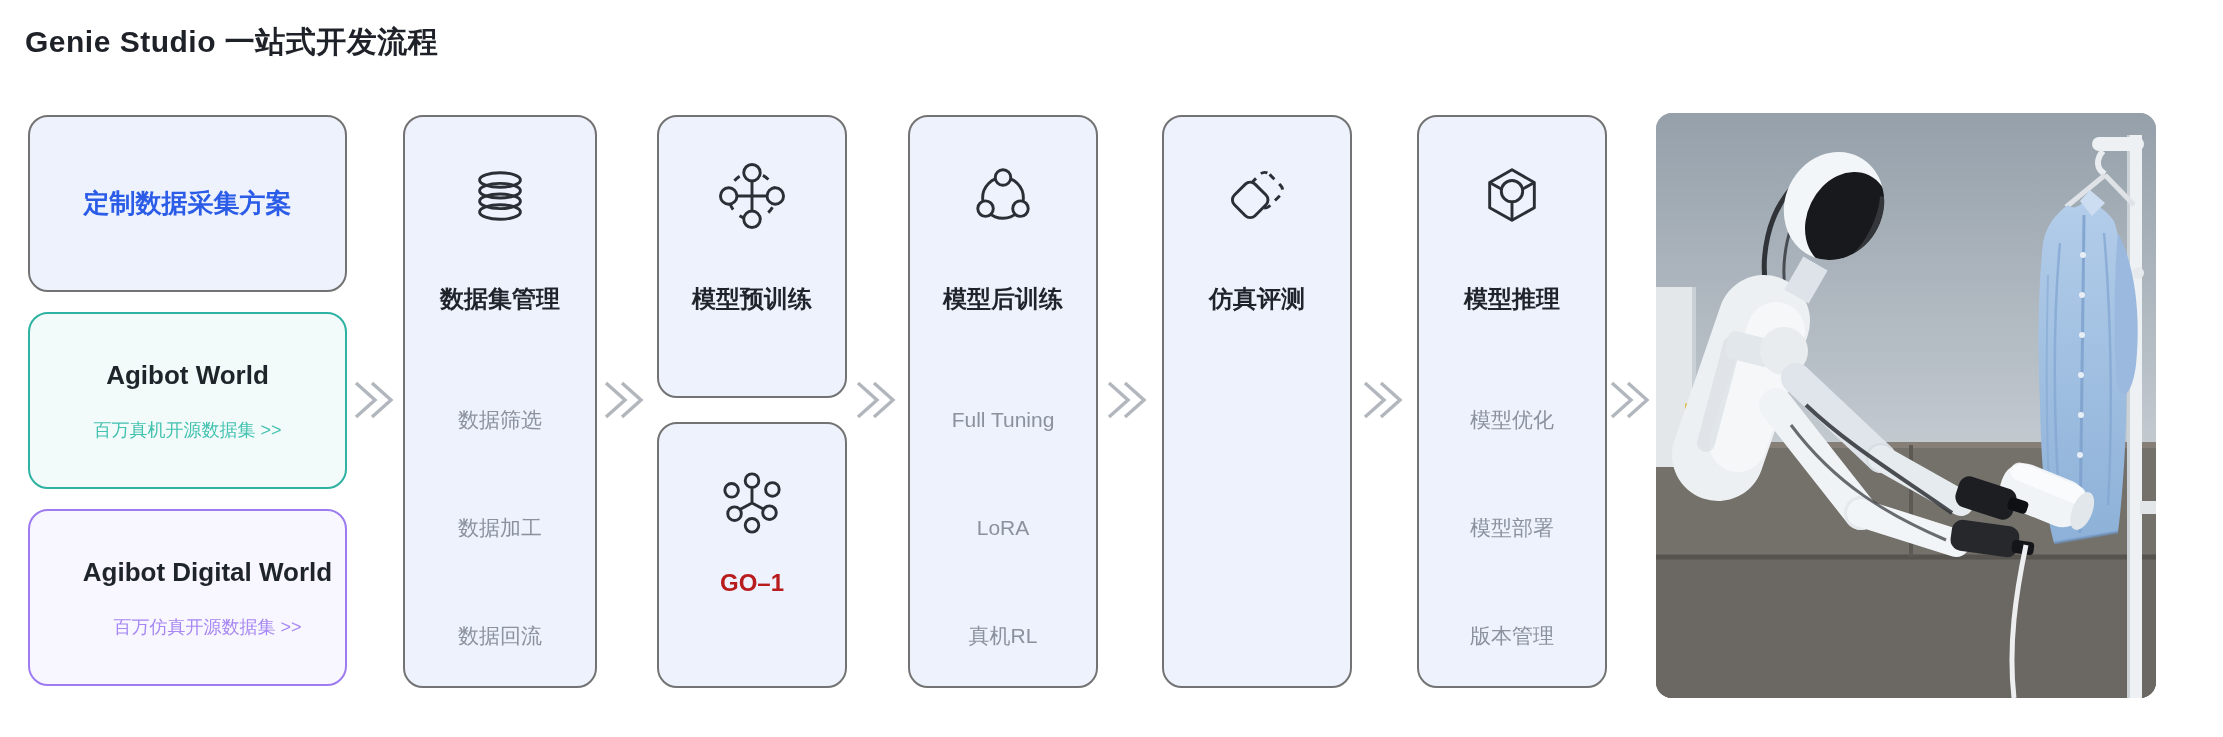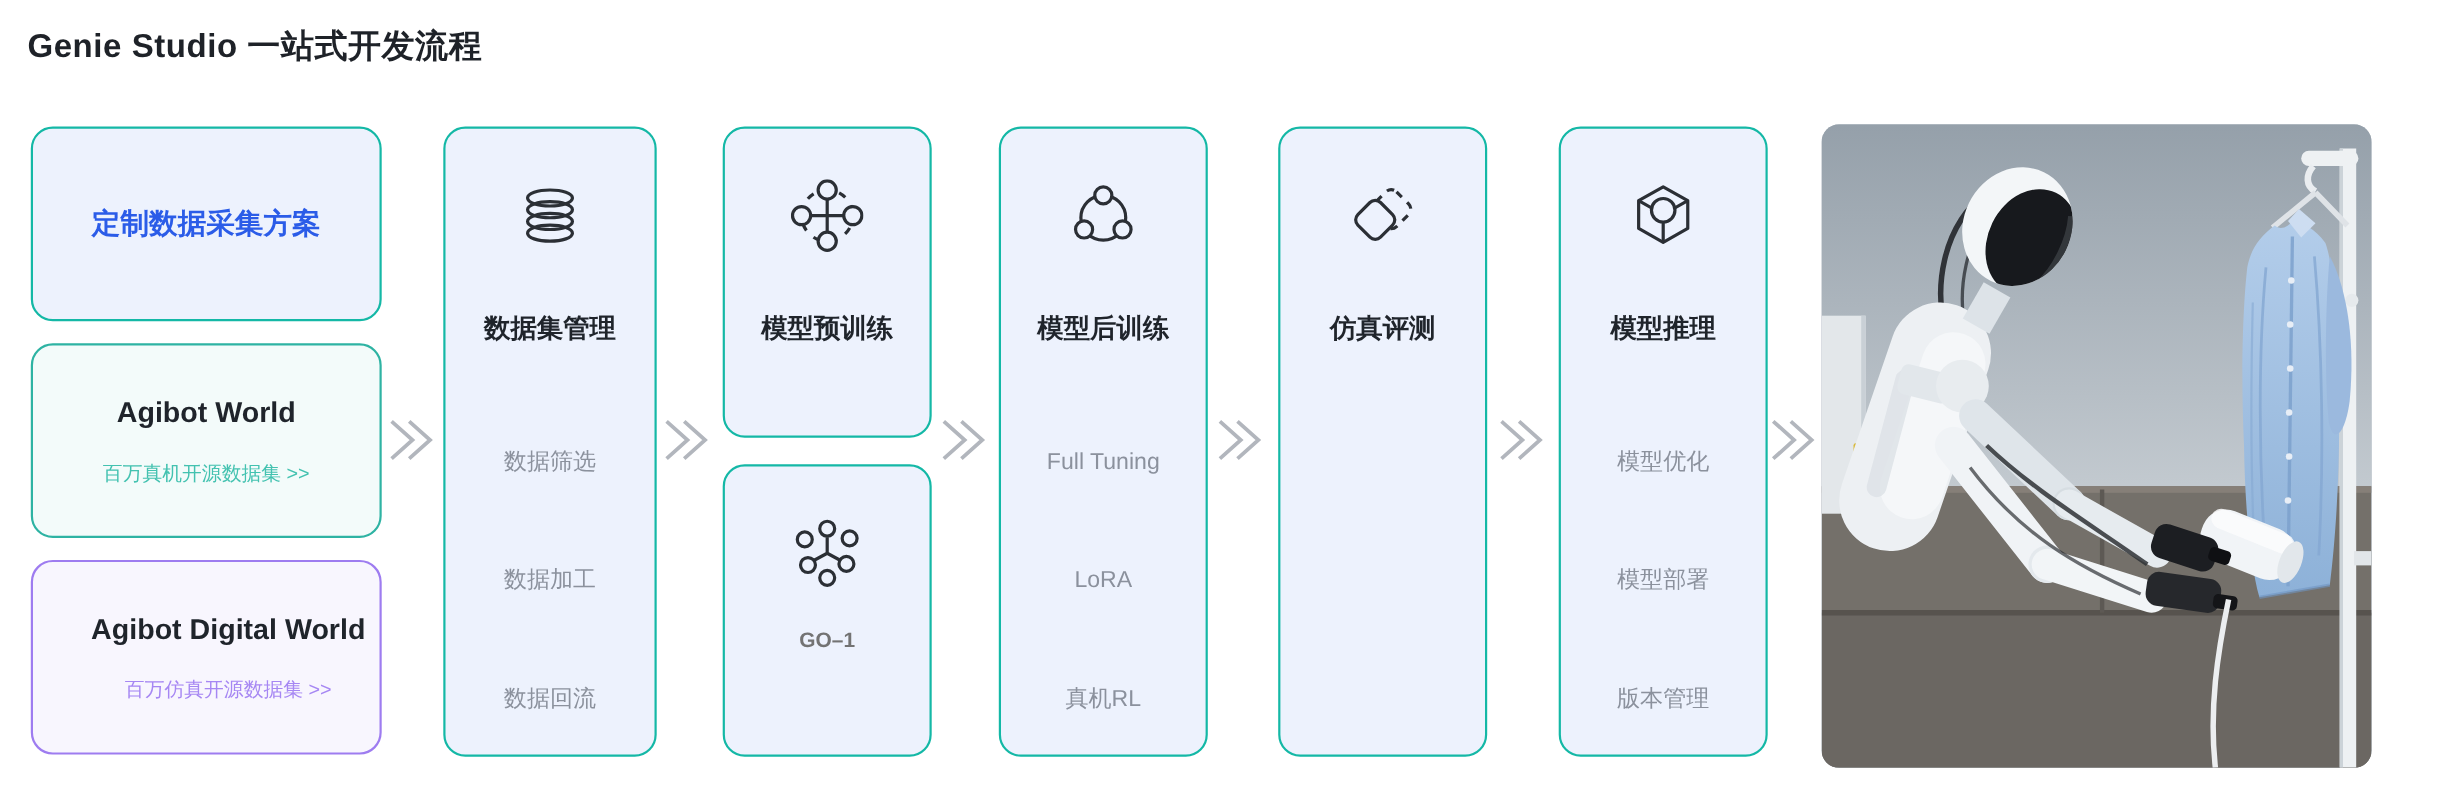--- a/index.html
+++ b/index.html
@@ -2,21 +2,21 @@
 <html><head>
 <meta charset="utf-8">
 <style>
   html,body{margin:0;padding:0;background:#ffffff;}
   body{width:2223px;height:737px;position:relative;overflow:hidden;
        font-family:"Liberation Sans",sans-serif;color:#1f242b;}
 
   .page-title{position:absolute;left:25px;top:22px;font-size:30px;font-weight:700;
               color:#1e2228;letter-spacing:.5px;}
 
-  .card{position:absolute;border-radius:20px;border:2px solid #14b8a6;background:#edf2fd;
+  .card{position:absolute;border-radius:20px;border:2px solid #737373;background:#edf2fd;
         box-sizing:border-box;}
 
   
   .src-card{left:28px;width:319px;height:177px;display:flex;flex-direction:column;
             align-items:center;justify-content:center;text-align:center;}
   .src-blue{top:115px;}
   .src-teal{top:312px;border-color:#2eb3a3;background:#f3fbfa;}
   .src-purple{top:509px;border-color:#9e7cf0;background:#f8f6fe;padding-left:40px;}
   .src-label-blue{font-size:26px;font-weight:700;color:#2b5ce8;}
   .src-title{font-size:26px;font-weight:700;color:#1f242b;line-height:34px;}
@@ -27,21 +27,21 @@
   
   .stage-tall{top:115px;height:573px;padding-left:44px;}
   .card-icon{position:absolute;top:46px;left:0;right:0;display:flex;justify-content:center;}
   .card-title{position:absolute;top:168px;left:0;right:0;text-align:center;
               font-size:24px;font-weight:700;line-height:28px;color:#1f242b;}
   .card-items{position:absolute;top:242px;left:0;right:0;display:flex;flex-direction:column;
               align-items:center;row-gap:34px;}
   .card-item{font-size:21px;line-height:26px;color:#8b919d;white-space:nowrap;margin-top:48px;}
 
   .go1-title{position:absolute;top:140px;left:0;right:0;text-align:center;
-             font-size:19px;font-weight:700;line-height:37px;color:#737373;}
+             font-size:24px;font-weight:700;line-height:37px;color:#b91c1c;}
 
   .chev{position:absolute;width:46px;height:42px;}
 
   .photo{position:absolute;left:1656px;top:113px;width:500px;height:585px;
          border-radius:16px;overflow:hidden;background:#a7b1ba;}
   .photo svg{display:block;}
 
   .icon-stroke{stroke:#2b2f35;stroke-width:3;fill:none;}
 </style>
 </head>

